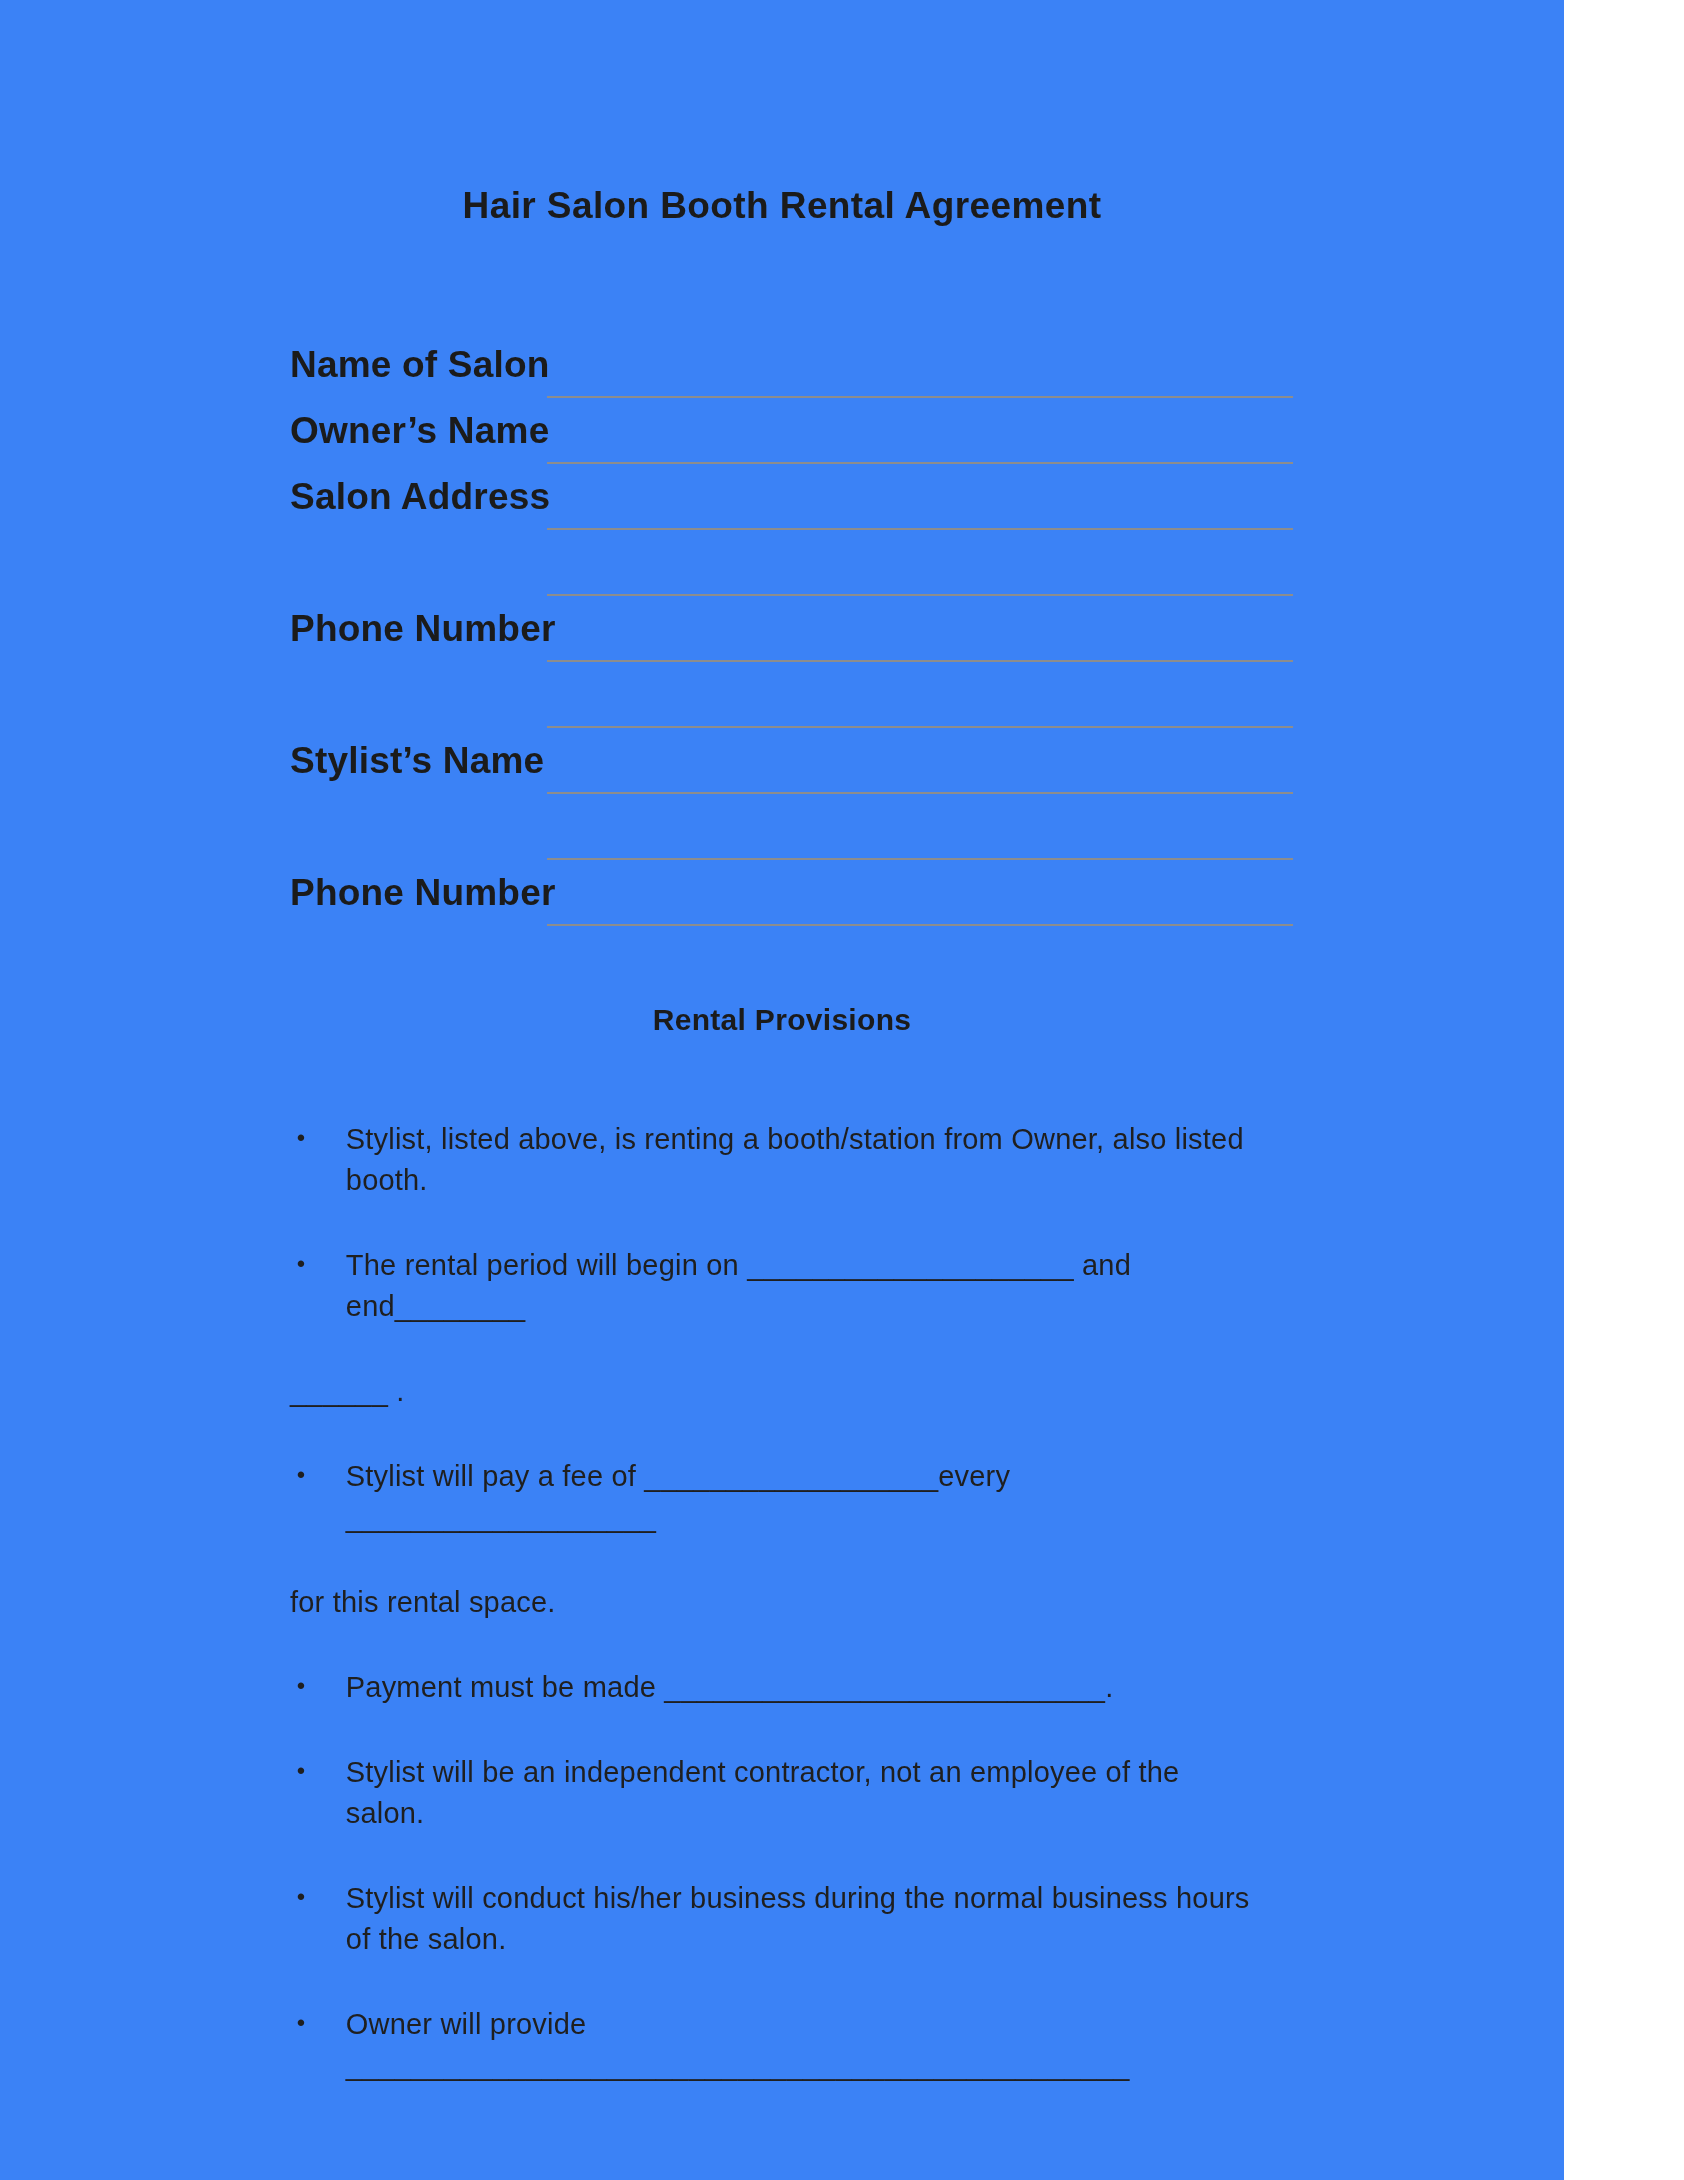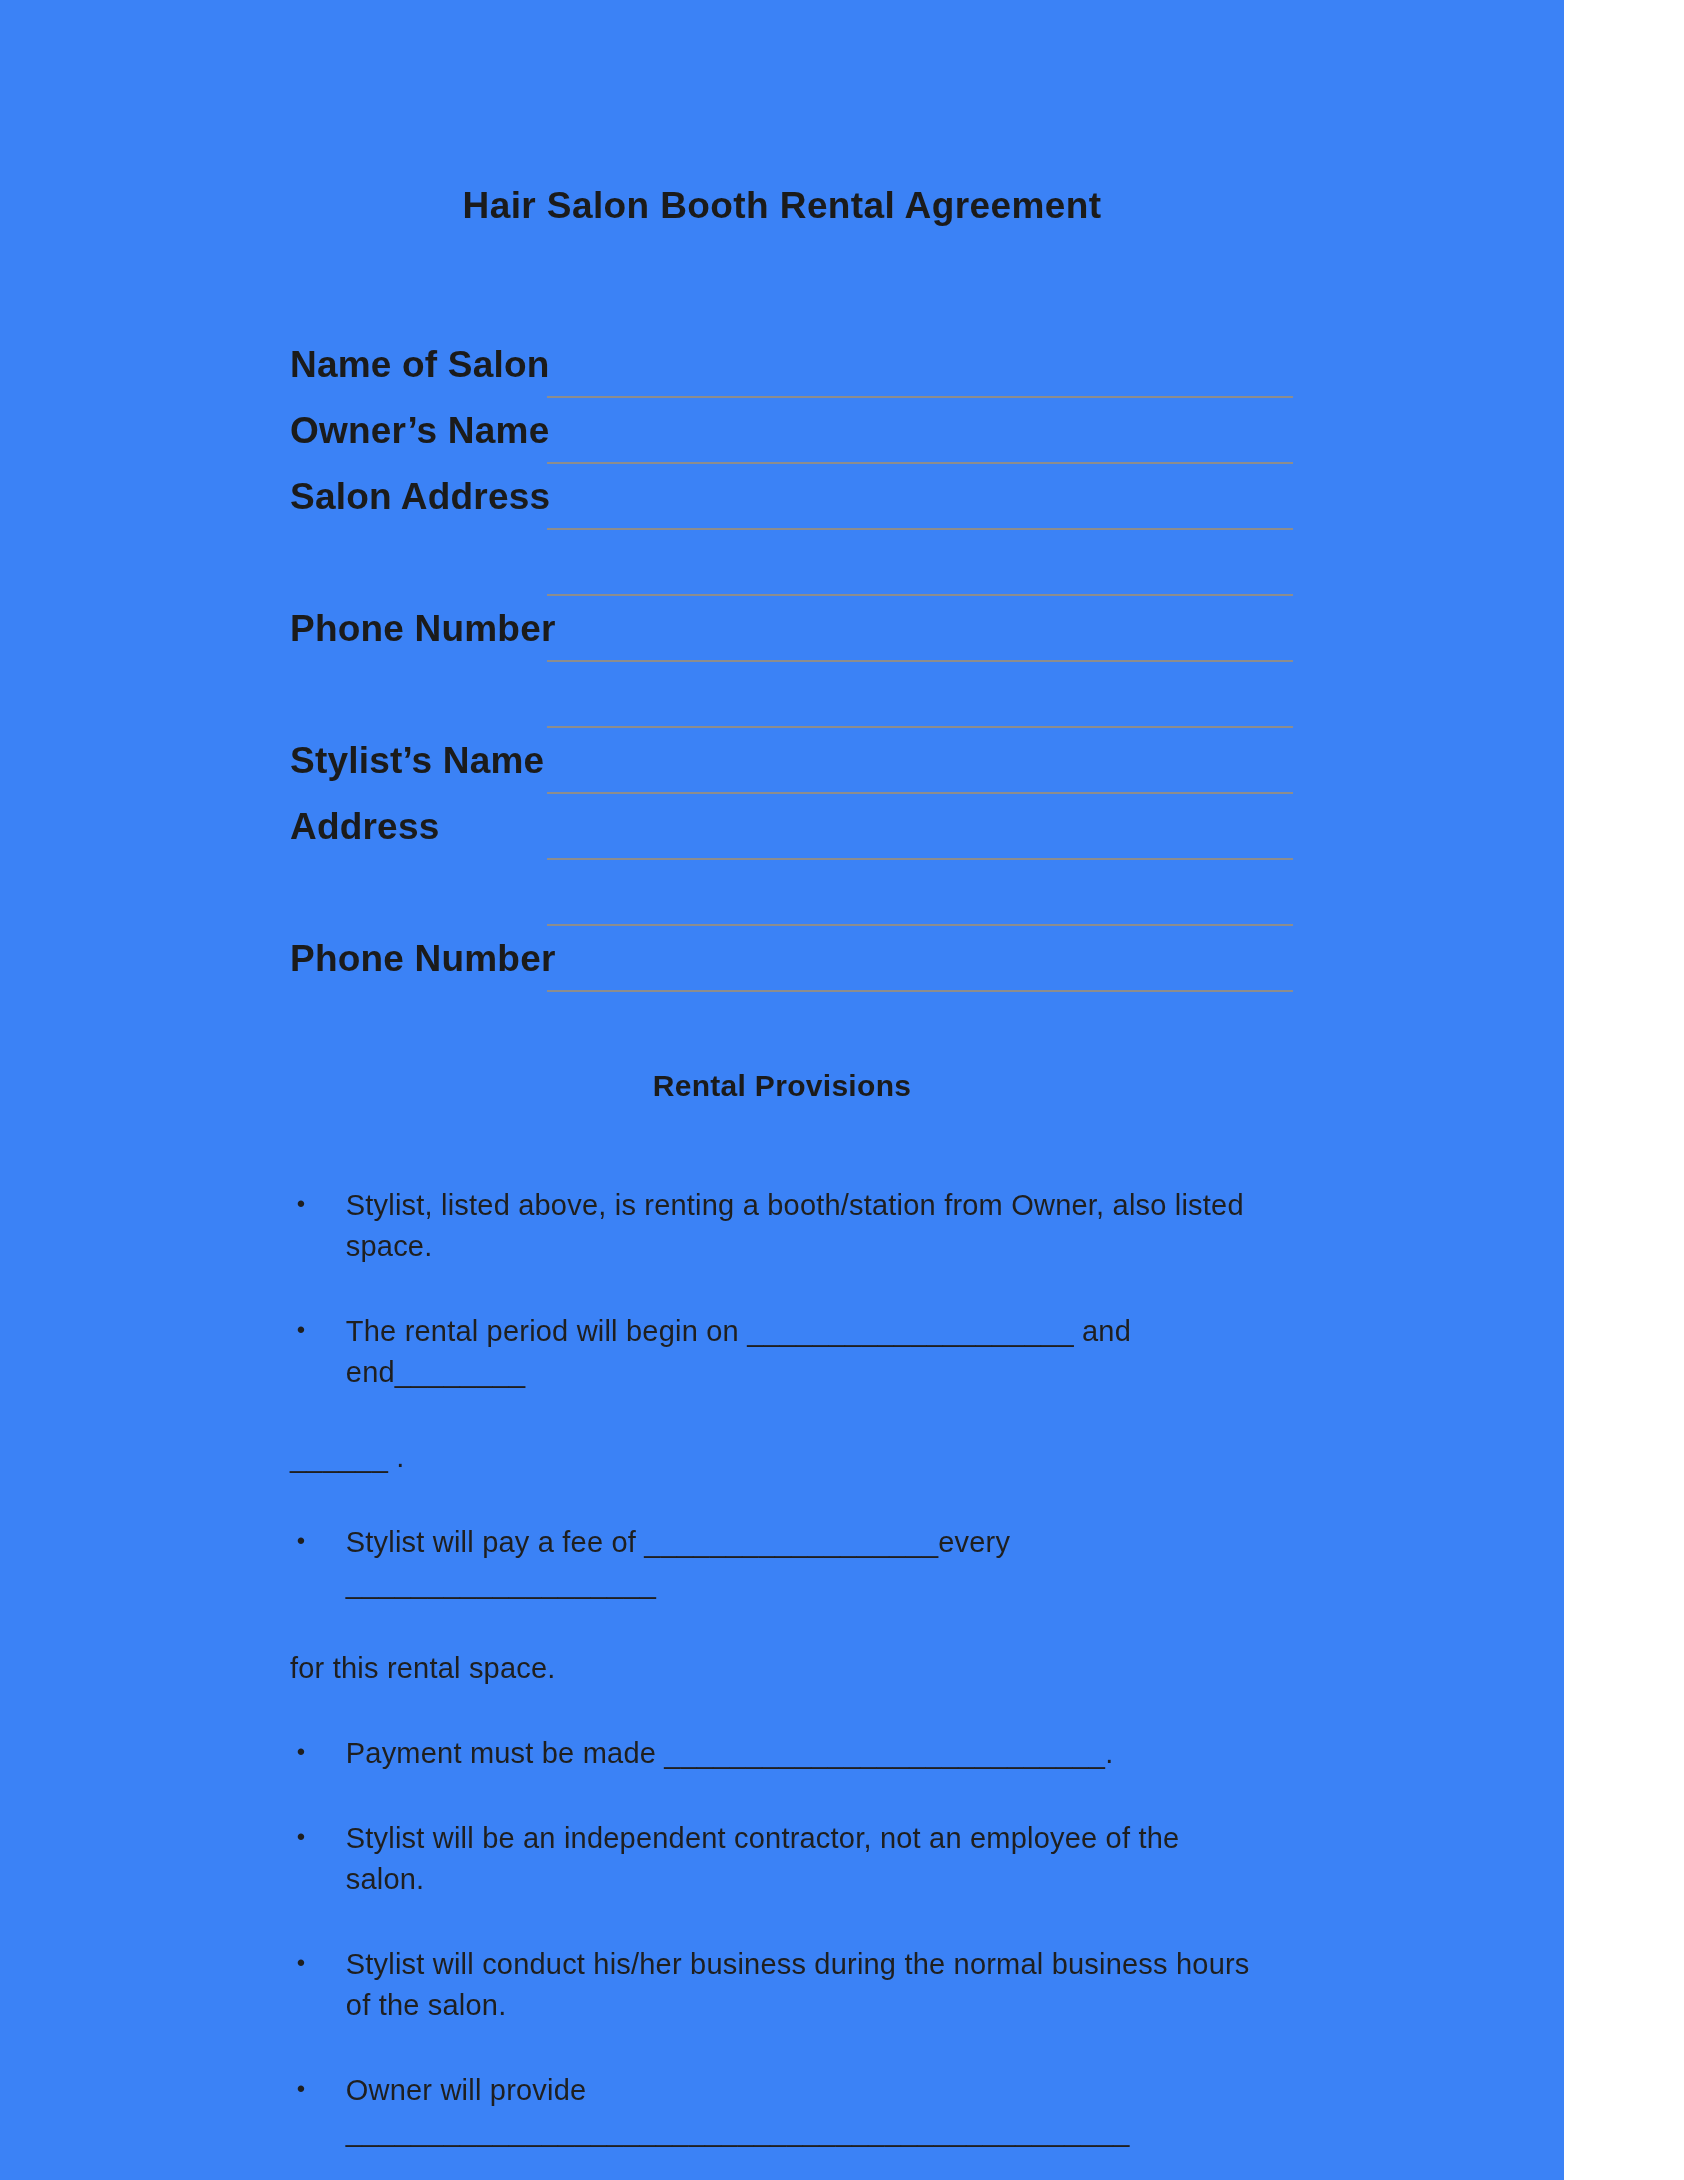--- a/index.html
+++ b/index.html
@@ -92,42 +92,38 @@
     </div>
     <div class="frow">
       <div class="flabel"></div>
       <div class="fline"></div>
     </div>
     <div class="frow">
       <div class="flabel">Stylist’s Name</div>
       <div class="fline"></div>
     </div>
     <div class="frow">
-      <div class="flabel">Address</div>
-      <div class="fline"></div>
-    </div>
-    <div class="frow">
       <div class="flabel"></div>
       <div class="fline"></div>
     </div>
     <div class="frow">
       <div class="flabel">Phone Number</div>
       <div class="fline"></div>
     </div>
   </div>
 
   <h2 class="section-heading">Rental Provisions</h2>
 
   <div class="provisions">
 
     <div class="b-item">
       <span class="dot">•</span>
       <div class="b-lines">
         <div class="line">Stylist, listed above, is renting a booth/station from Owner, also listed</div>
-        <div class="line">space.</div>
+        <div class="line">booth.</div>
       </div>
     </div>
 
     <div class="b-item">
       <span class="dot">•</span>
       <div class="b-lines">
         <div class="line">The rental period will begin on ____________________ and end________</div>
       </div>
     </div>
 

